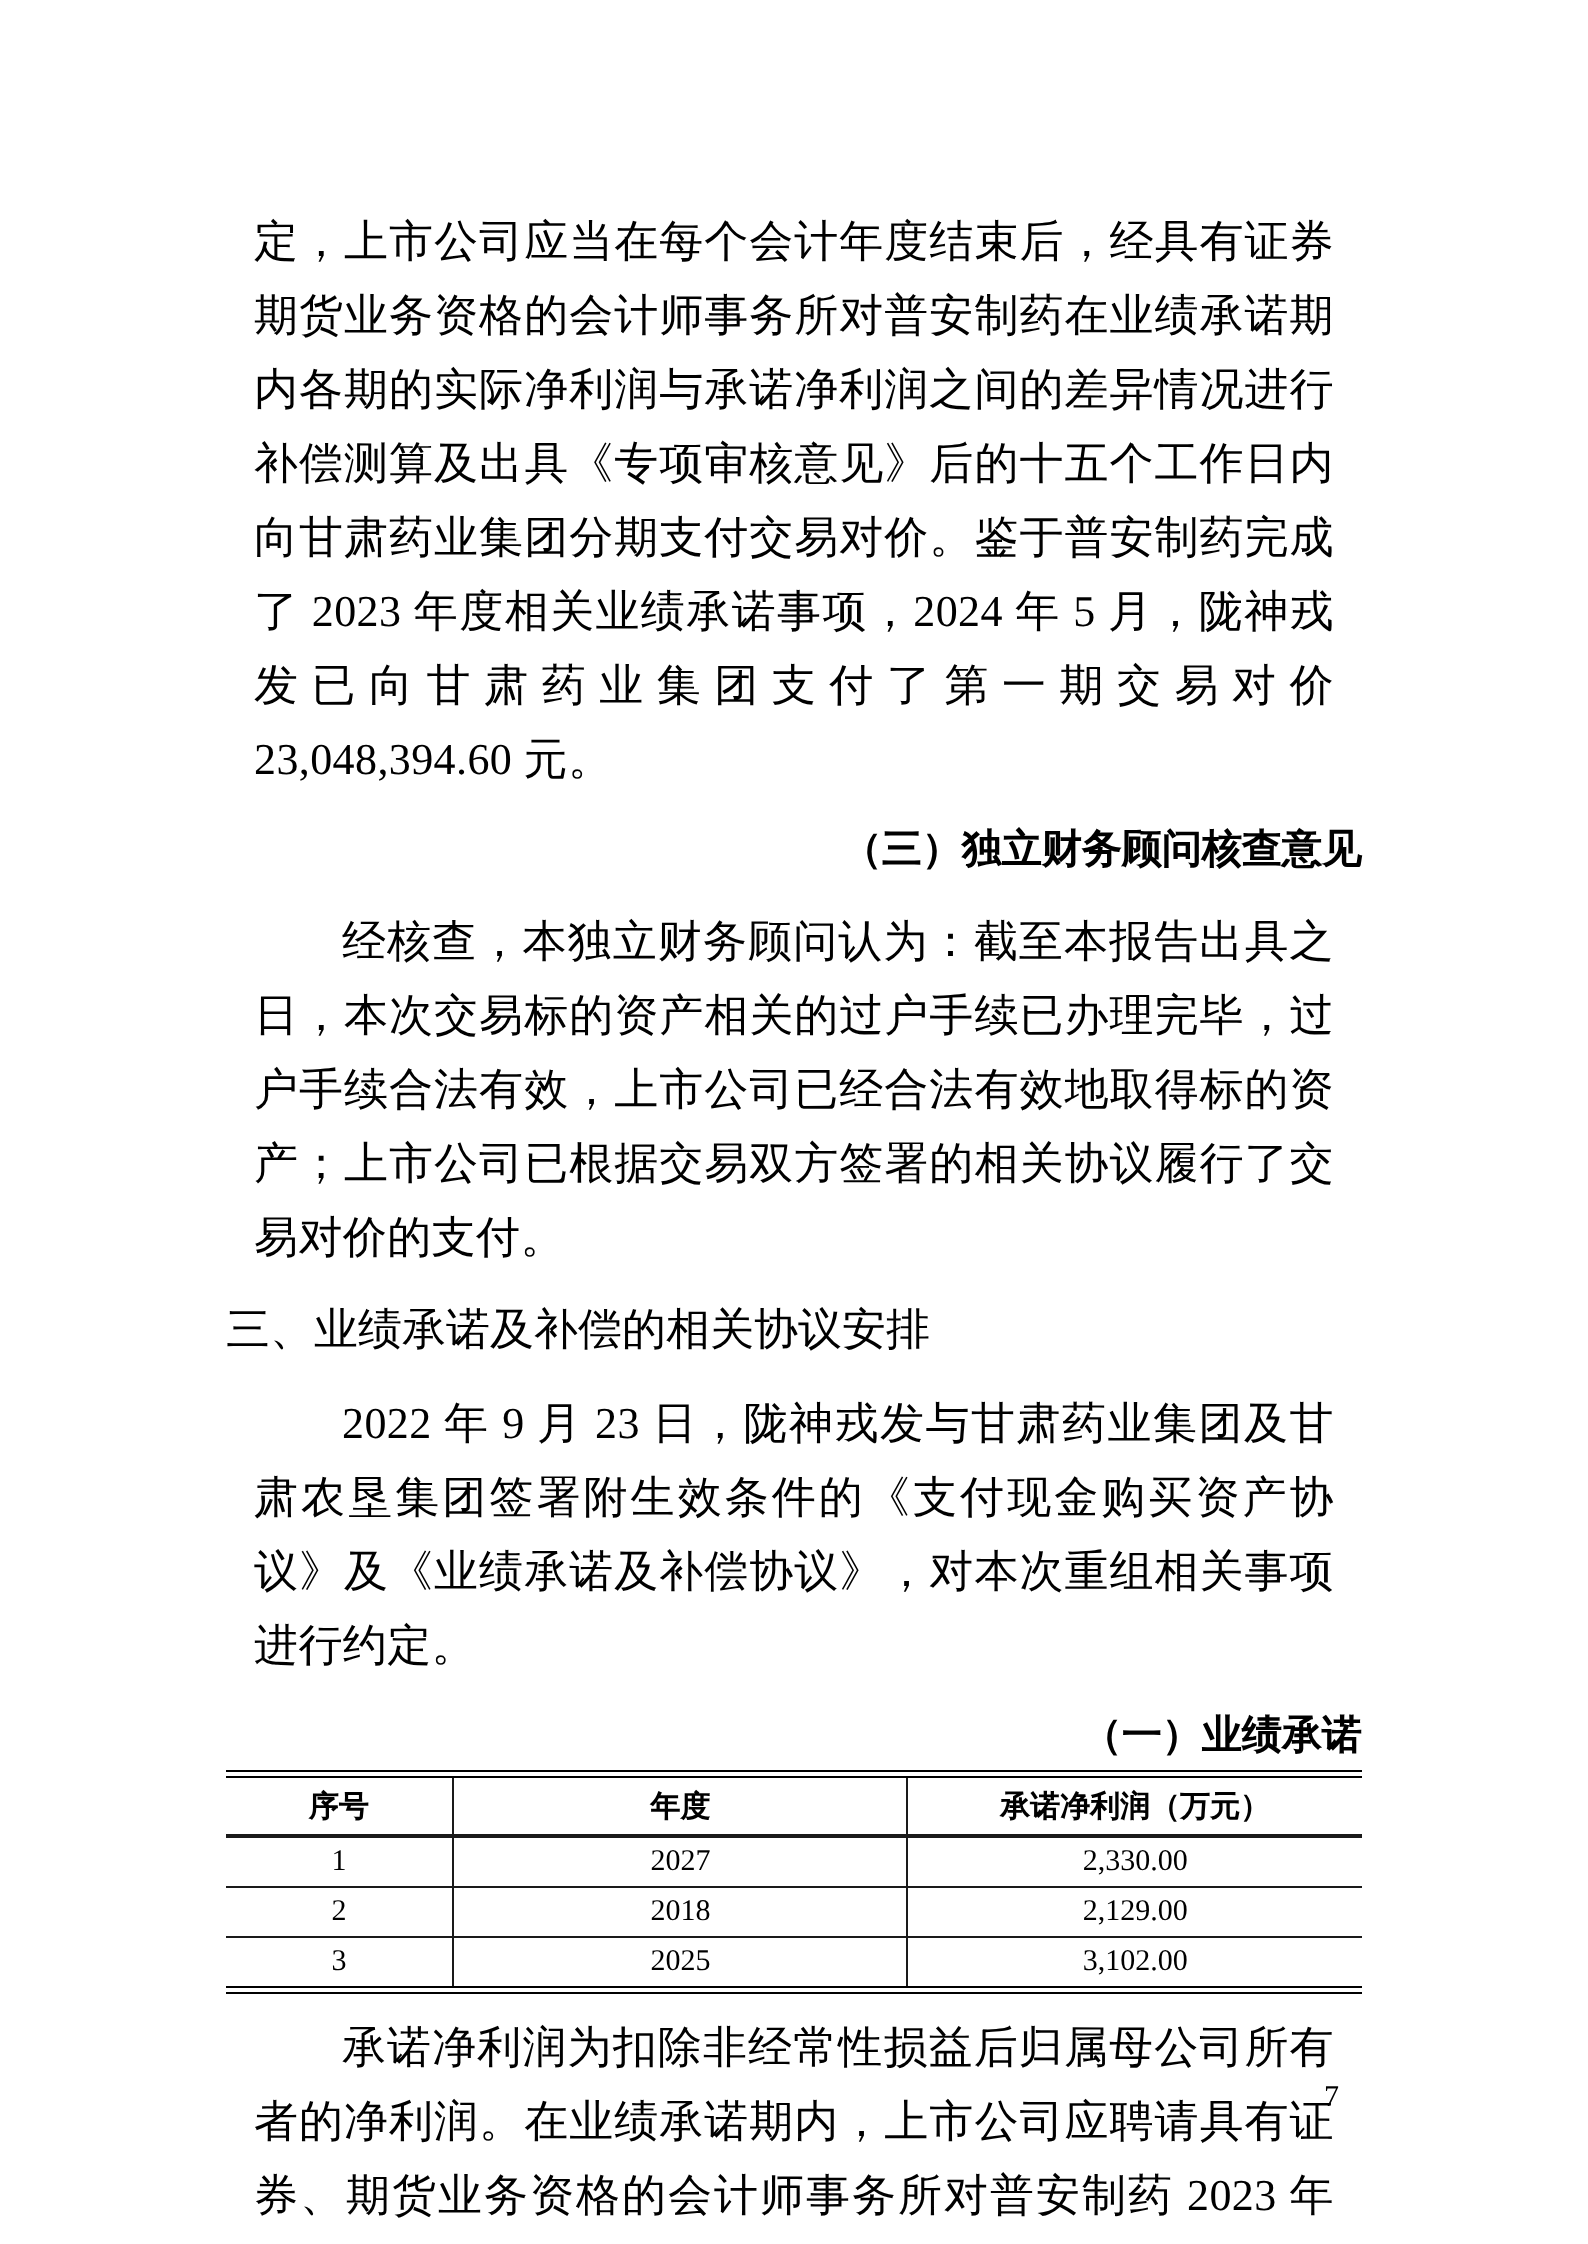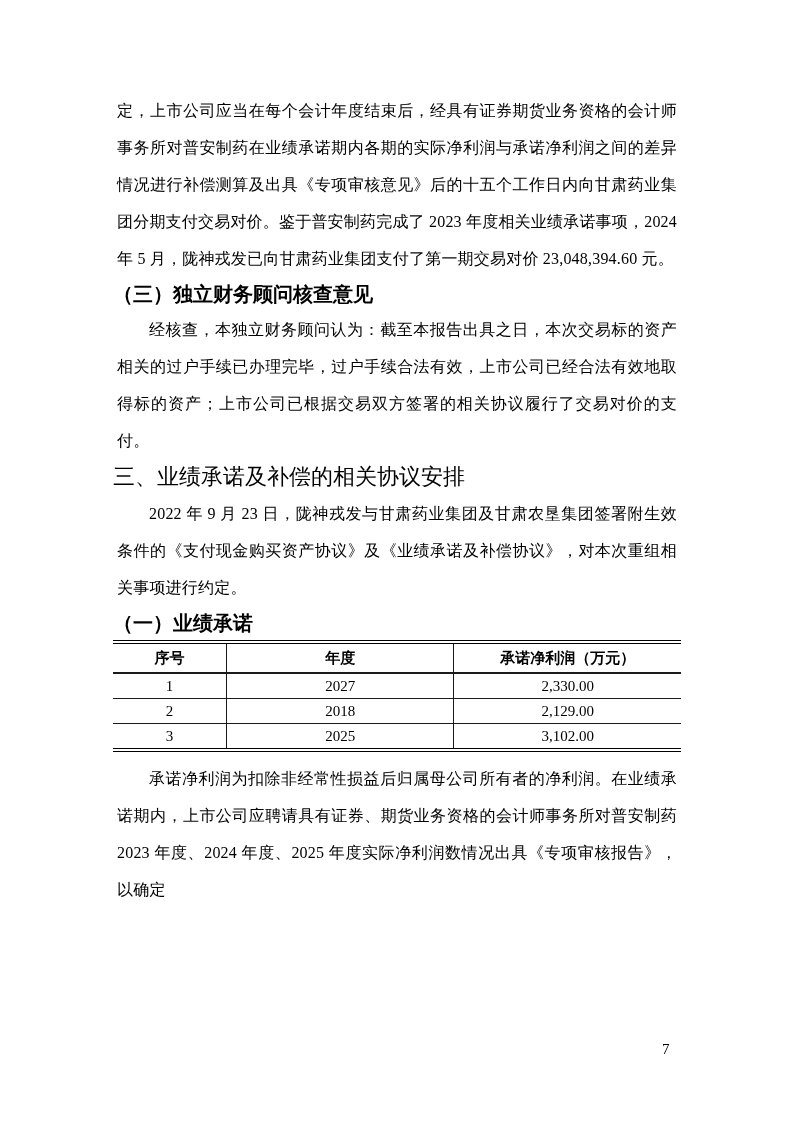--- a/index.html
+++ b/index.html
@@ -15,35 +15,36 @@
     color: #000000;
     font-family: "Liberation Serif", "DejaVu Serif", serif;
   }
   .page-body {
     position: absolute;
     left: 113px;
     top: 88px;
     width: 568px;
   }
   .para {
-    font-size: 16px;
+    font-size: 22px;
     line-height: 37px;
     text-align: justify;
-    margin: 4px;
+    margin: 14px;
     letter-spacing: 0.2px;
   }
   .para.indent {
     text-indent: 2em;
   }
   .subhead {
     font-size: 20px;
     line-height: 26px;
     font-weight: bold;
     font-family: "Liberation Sans", "DejaVu Sans", sans-serif;
     margin: 4px 0 4px 0;
+    text-align: right;
   }
   .sechead {
     font-size: 22px;
     line-height: 28px;
     font-weight: normal;
     font-family: "Liberation Sans", "DejaVu Sans", sans-serif;
     margin: 4px 0 4px 0;
   }
   table.commitment {
     width: 100%;

